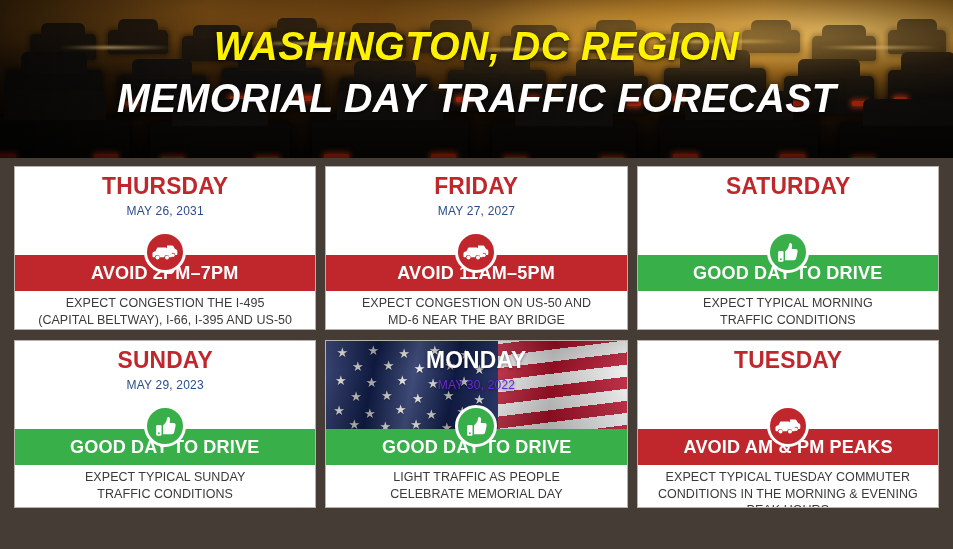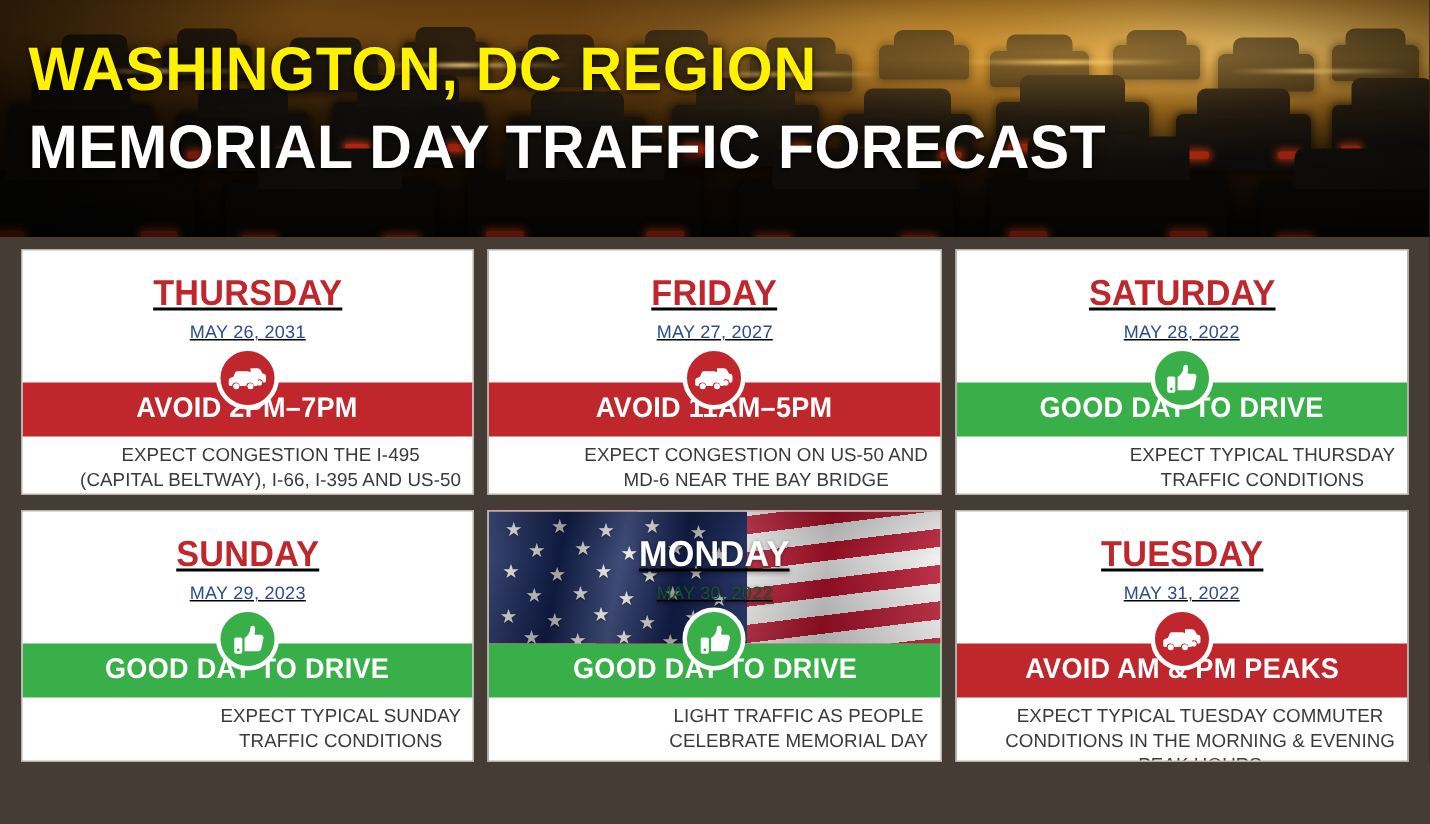--- a/index.html
+++ b/index.html
@@ -91,21 +91,23 @@
     inset: 0;
     background:
       linear-gradient(180deg, rgba(0,0,0,0.28) 0%, rgba(0,0,0,0) 25%, rgba(0,0,0,0.30) 78%, rgba(0,0,0,0.62) 100%),
       linear-gradient(90deg, rgba(0,0,0,0.55) 0%, rgba(0,0,0,0) 22%, rgba(0,0,0,0) 80%, rgba(0,0,0,0.25) 100%);
     pointer-events: none;
   }
   .header-text {
     position: absolute;
     left: 0; right: 0;
     top: 26px;
+    text-align: center;
     z-index: 6;
+    font-style: italic;
   }
   .title-line1 {
     display: block;
     font-family: "Liberation Sans", sans-serif;
     font-weight: bold;
     font-size: 41px;
     letter-spacing: 0.5px;
     color: #fff200;
     line-height: 1.0;
     transform: scaleX(0.96);
@@ -143,25 +145,24 @@
     box-sizing: border-box;
     display: flex;
     flex-direction: column;
     overflow: hidden;
   }
 
   .card-top {
     position: relative;
     flex: 0 0 auto;
     height: 88px;
-    padding-top: 17px;
+    padding-top: 7px;
     box-sizing: border-box;
     text-align: center;
     overflow: visible;
-    text-decoration: underline;
   }
   .card-top.flagged { height: 88px; text-align: center; }
 
   .flag-bg {
     position: absolute;
     inset: 0;
     overflow: hidden;
     background: #c8102e;
   }
   
@@ -222,21 +223,21 @@
     position: relative;
     z-index: 3;
     margin-top: 7px;
     font-family: "Liberation Sans", sans-serif;
     font-size: 12px;
     letter-spacing: 0.2px;
     color: #2b4c8c;
     line-height: 1.0;
   }
   .card-top.flagged .day-name { color: #ffffff; text-shadow: 0 1px 3px rgba(0,0,0,0.45); }
-  .card-top.flagged .day-date { color: #14532d; text-shadow: 0 1px 3px rgba(0,0,0,0.5); }
+  .card-top.flagged .day-date { color: #6d28d9; text-shadow: 0 1px 3px rgba(0,0,0,0.5); }
 
   .badge {
     position: absolute;
     left: 50%;
     bottom: -18px;
     transform: translateX(-50%);
     width: 42px;
     height: 42px;
     border-radius: 50%;
     border: 3px solid #ffffff;
@@ -264,21 +265,21 @@
     transform: none;
   }
   .band span { transform: scaleX(0.95); display: inline-block; }
   .band.red { background: #c0272d; }
   .band.green { background: #38af49; }
 
   .card-body {
     flex: 1 1 auto;
     display: flex;
     align-items: center;
-    justify-content: flex-end;
+    justify-content: center;
     padding: 4px 8px 6px;
     box-sizing: border-box;
   }
   .card-note {
     font-family: "Liberation Sans", sans-serif;
     font-size: 12.5px;
     line-height: 1.33;
     color: #3a3a3a;
     text-align: center;
     white-space: pre-line;
@@ -428,34 +429,33 @@
       </div>
       <div class="card-body">
         <div class="card-note">EXPECT CONGESTION ON US-50 AND
 MD-6 NEAR THE BAY BRIDGE</div>
       </div>
     </div>
 
     <div class="card">
       <div class="card-top">
         <div class="day-name">SATURDAY</div>
-        <div class="day-date">MAY 28, 2022</div>
         <div class="badge green">
           <svg width="23" height="23" viewBox="0 0 32 32" aria-hidden="true">
             <rect fill="#ffffff" x="3" y="14" width="7.5" height="15" rx="1.6"></rect>
             <circle fill="#38af49" cx="6.8" cy="25.4" r="1.25"></circle>
             <path fill="#ffffff" d="M12.6 14.4c2.2-1.6 4.3-4.2 5-6.6.4-1.5.2-3 .8-4 .7-1.2 2.6-1.2 3.4 0 .9 1.4.7 4.2.1 6.4-.2.7.1 1.1.8 1.1h4.6c1.9 0 3.2 1.6 2.8 3.4l-2 9.3c-.35 1.6-1.7 2.7-3.3 2.7H12.6V14.4z"></path>
           </svg>
         </div>
       </div>
       <div class="band green">
         <span>GOOD DAY TO DRIVE</span>
       </div>
       <div class="card-body">
-        <div class="card-note">EXPECT TYPICAL THURSDAY
+        <div class="card-note">EXPECT TYPICAL MORNING
 TRAFFIC CONDITIONS</div>
       </div>
     </div>
 
     <div class="card">
       <div class="card-top">
         <div class="day-name">SUNDAY</div>
         <div class="day-date">MAY 29, 2023</div>
         <div class="badge green">
           <svg width="23" height="23" viewBox="0 0 32 32" aria-hidden="true">
@@ -526,21 +526,20 @@
       </div>
       <div class="card-body">
         <div class="card-note">LIGHT TRAFFIC AS PEOPLE
 CELEBRATE MEMORIAL DAY</div>
       </div>
     </div>
 
     <div class="card">
       <div class="card-top">
         <div class="day-name">TUESDAY</div>
-        <div class="day-date">MAY 31, 2022</div>
         <div class="badge red">
           <svg width="26" height="18" viewBox="0 0 52 34" aria-hidden="true">
             <path fill="#ffffff" d="M30 4h9c2.2 0 3.6 1 4.6 2.6L46 11l2.4.8c1.4.5 2.2 1.7 2.2 3.1V21c0 1.1-.9 2-2 2h-2.2a4.4 4.4 0 0 0-8.8 0H30V4z"></path>
             <circle fill="#ffffff" cx="42" cy="23.5" r="3.4"></circle>
             <path fill="#ffffff" d="M12 8h14c2.6 0 4.2 1.2 5.4 3.1L34.4 16l2.8.9c1.6.5 2.6 2 2.6 3.6v4.9c0 1.2-1 2.2-2.2 2.2h-3a5.2 5.2 0 0 0-10.3 0h-8.6a5.2 5.2 0 0 0-10.3 0H3.2C2 27.6 1 26.6 1 25.4v-5.1c0-1.7 1.1-3.2 2.7-3.7L7 15.6l2.1-4.7C9.8 9.3 10.7 8 12 8z"></path>
             <circle fill="#ffffff" cx="11" cy="28" r="4"></circle>
             <circle fill="#ffffff" cx="30" cy="28" r="4"></circle>
           </svg>
         </div>
       </div>

